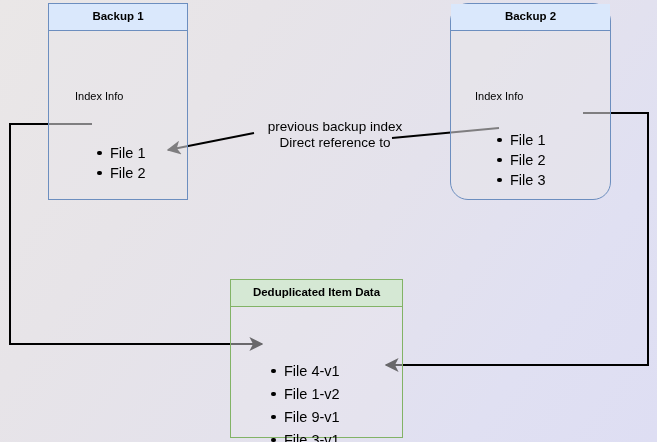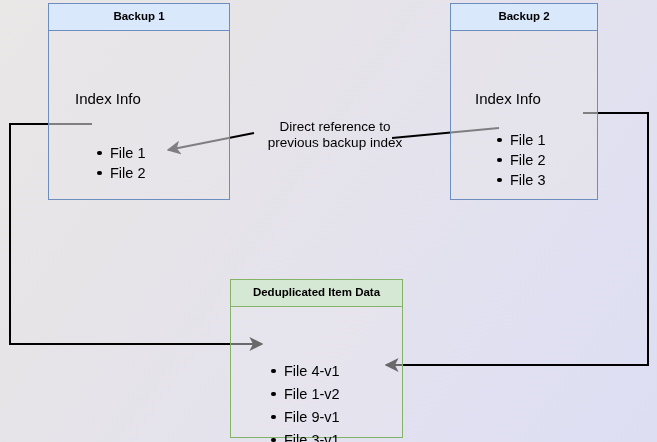--- a/index.html
+++ b/index.html
@@ -58,27 +58,27 @@
   }
   .node.green {
     border: 1.8px solid #82b366;
     background: rgba(232,230,238,0.45);
   }
   .node.green .hdr {
     background: #d5e8d4;
     border-bottom: 1.8px solid #82b366;
   }
 
-  #backup1 { left: 48px;  top: 3px;   width: 182px; height: 197px; }
-  #backup2 { left: 450px; top: 3px;   width: 148px; height: 197px; }
+  #backup1 { left: 48px;  top: 3px;   width: 140px; height: 197px; }
+  #backup2 { left: 450px; top: 3px;   width: 161px; height: 197px; border-radius: 18px; }
   #dedup   { left: 230px; top: 279px; width: 173px; height: 159px; }
 
   .index-label {
     position: absolute;
-    font-size: 15px;
+    font-size: 11px;
     color: #000;
     line-height: 1;
     white-space: nowrap;
   }
   #b1-index { left: 26px; top: 60px; }
   #b2-index { left: 24px; top: 60px; }
 
   .filelist {
     position: absolute;
     margin: 0;
@@ -175,17 +175,17 @@
       <ul class="filelist" id="dd-files">
         <li>File 4-v1</li>
         <li>File 1-v2</li>
         <li>File 9-v1</li>
         <li>File 3-v1</li>
       </ul>
     </div>
   </div>
 
   <div id="center-note">
+    <span>previous backup index</span>
     <span>Direct reference to</span>
-    <span>previous backup index</span>
   </div>
 
 </div>
 
 </body></html>

